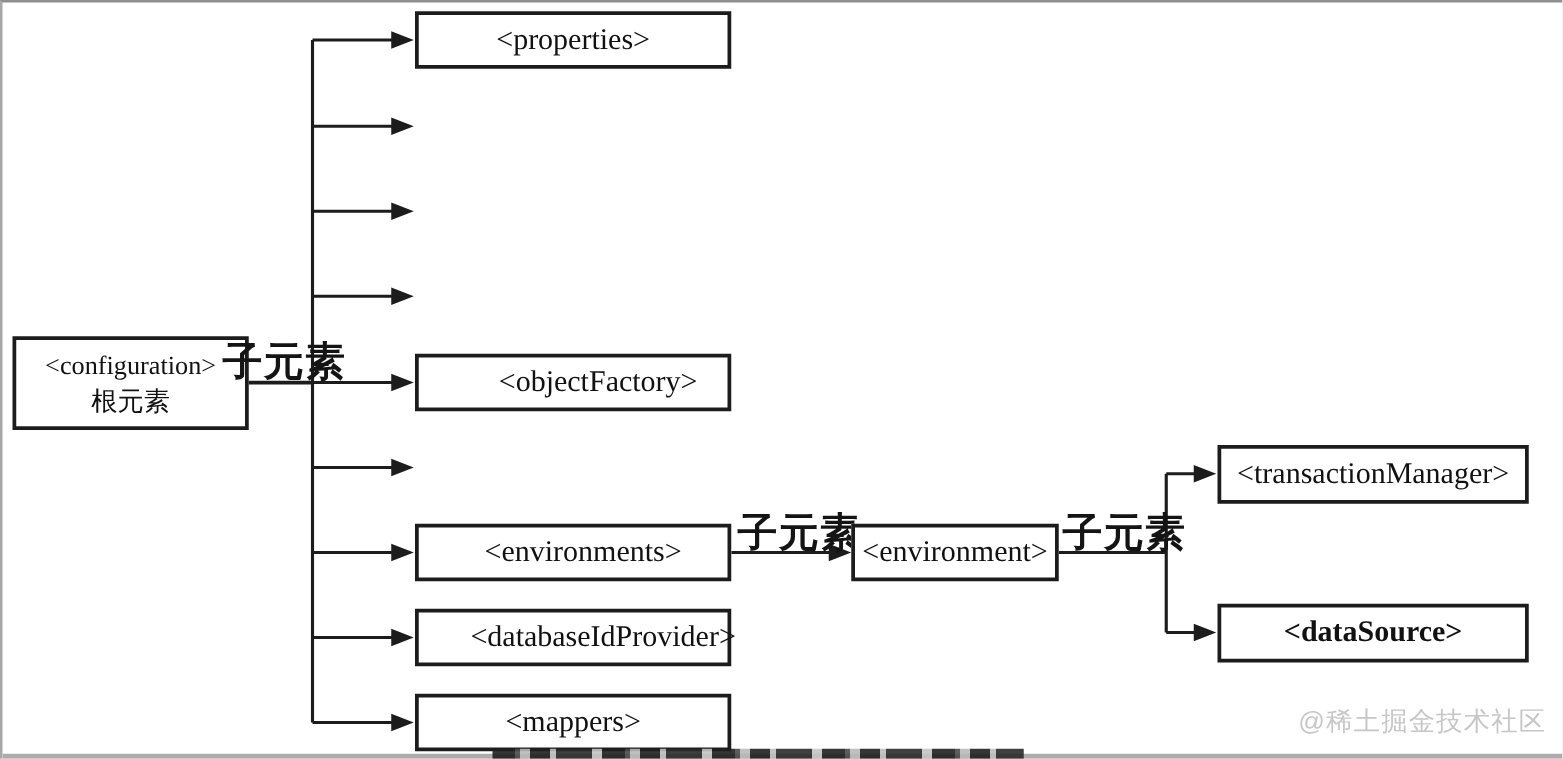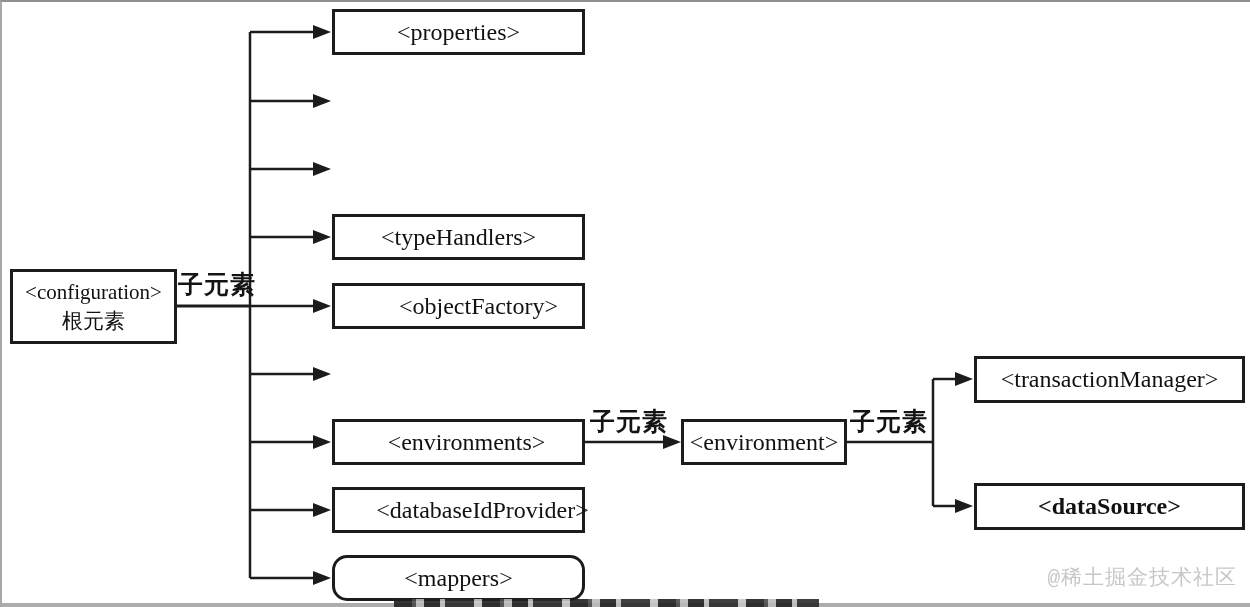--- a/index.html
+++ b/index.html
@@ -32,41 +32,41 @@
     border: 3px solid #1c1c1c;
     display: flex;
     align-items: center;
     justify-content: center;
     font-size: 24px;
     color: #111111;
     white-space: nowrap;
   }
   .node-root {
     left: 8px; top: 267px;
-    width: 167px; height: 75px;
+    width: 189px; height: 75px;
     flex-direction: column;
     font-size: 21px;
     line-height: 1.35;
   }
   .l1 { left: 330px; width: 253px; height: 46px; }
   .node-env { left: 679px; top: 417px; width: 166px; height: 46px; }
-  .l3 { left: 972px; width: 271px; height: 47px; }
+  .l3 { left: 972px; width: 249px; height: 47px; }
   .rel-label {
     position: absolute;
     font-weight: 700;
-    font-size: 25px;
+    font-size: 32px;
     color: #141414;
     letter-spacing: 1px;
     white-space: nowrap;
   }
   .watermark {
     position: absolute;
     right: 13px;
     top: 561px;
-    font-family: Liberation Mono, monospace;
+    font-family: Liberation Sans, sans-serif;
     font-size: 21px;
     color: #c7c7c7;
     letter-spacing: 1px;
   }
   .bottom-rule {
     position: absolute;
     left: 0; top: 601px;
     width: 1250px; height: 5px;
     background: #acacac;
   }
@@ -127,25 +127,24 @@
   <div class="node node-root">
     <span>&lt;configuration&gt;</span>
     <span>根元素</span>
   </div>
 
   <div class="rel-label" style="left:176px; top:266px;">子元素</div>
   <div class="rel-label" style="left:588px; top:403px;">子元素</div>
   <div class="rel-label" style="left:848px; top:403px;">子元素</div>
 
   <div class="node l1" style="top:7px;">&lt;properties&gt;</div>
-  <div class="node l1" style="top:212px;">&lt;typeHandlers&gt;</div>
   <div class="node l1" style="top:281px;padding-left:40px;">&lt;objectFactory&gt;</div>
   <div class="node l1" style="top:417px;padding-left:16px;">&lt;environments&gt;</div>
   <div class="node l1" style="top:485px;padding-left:48px;">&lt;databaseIdProvider&gt;</div>
-  <div class="node l1" style="top:553px;border-radius:15px;">&lt;mappers&gt;</div>
+  <div class="node l1" style="top:553px;">&lt;mappers&gt;</div>
 
   <div class="node node-env">&lt;environment&gt;</div>
 
   <div class="node l3" style="top:354px;">&lt;transactionManager&gt;</div>
   <div class="node l3" style="top:481px;font-weight:bold;">&lt;dataSource&gt;</div>
 
   <div class="bottom-rule"></div>
   <div class="cutoff-caption"></div>
 
   <div class="watermark">@稀土掘金技术社区</div>

